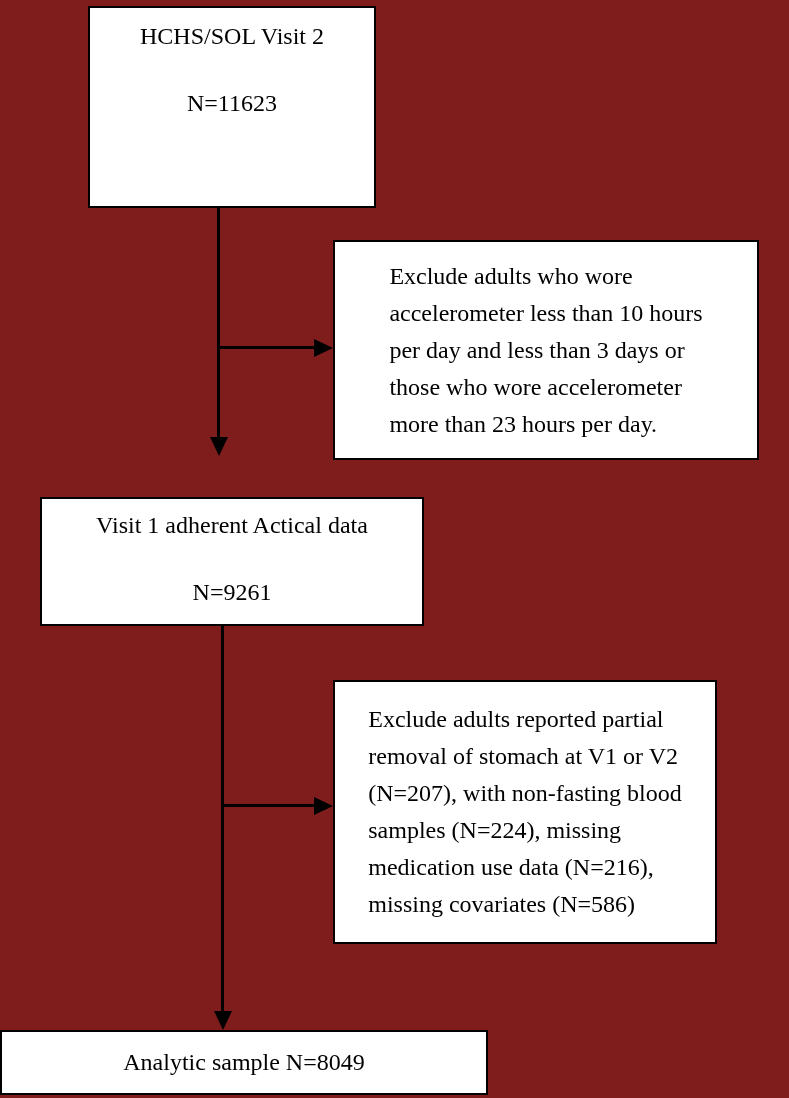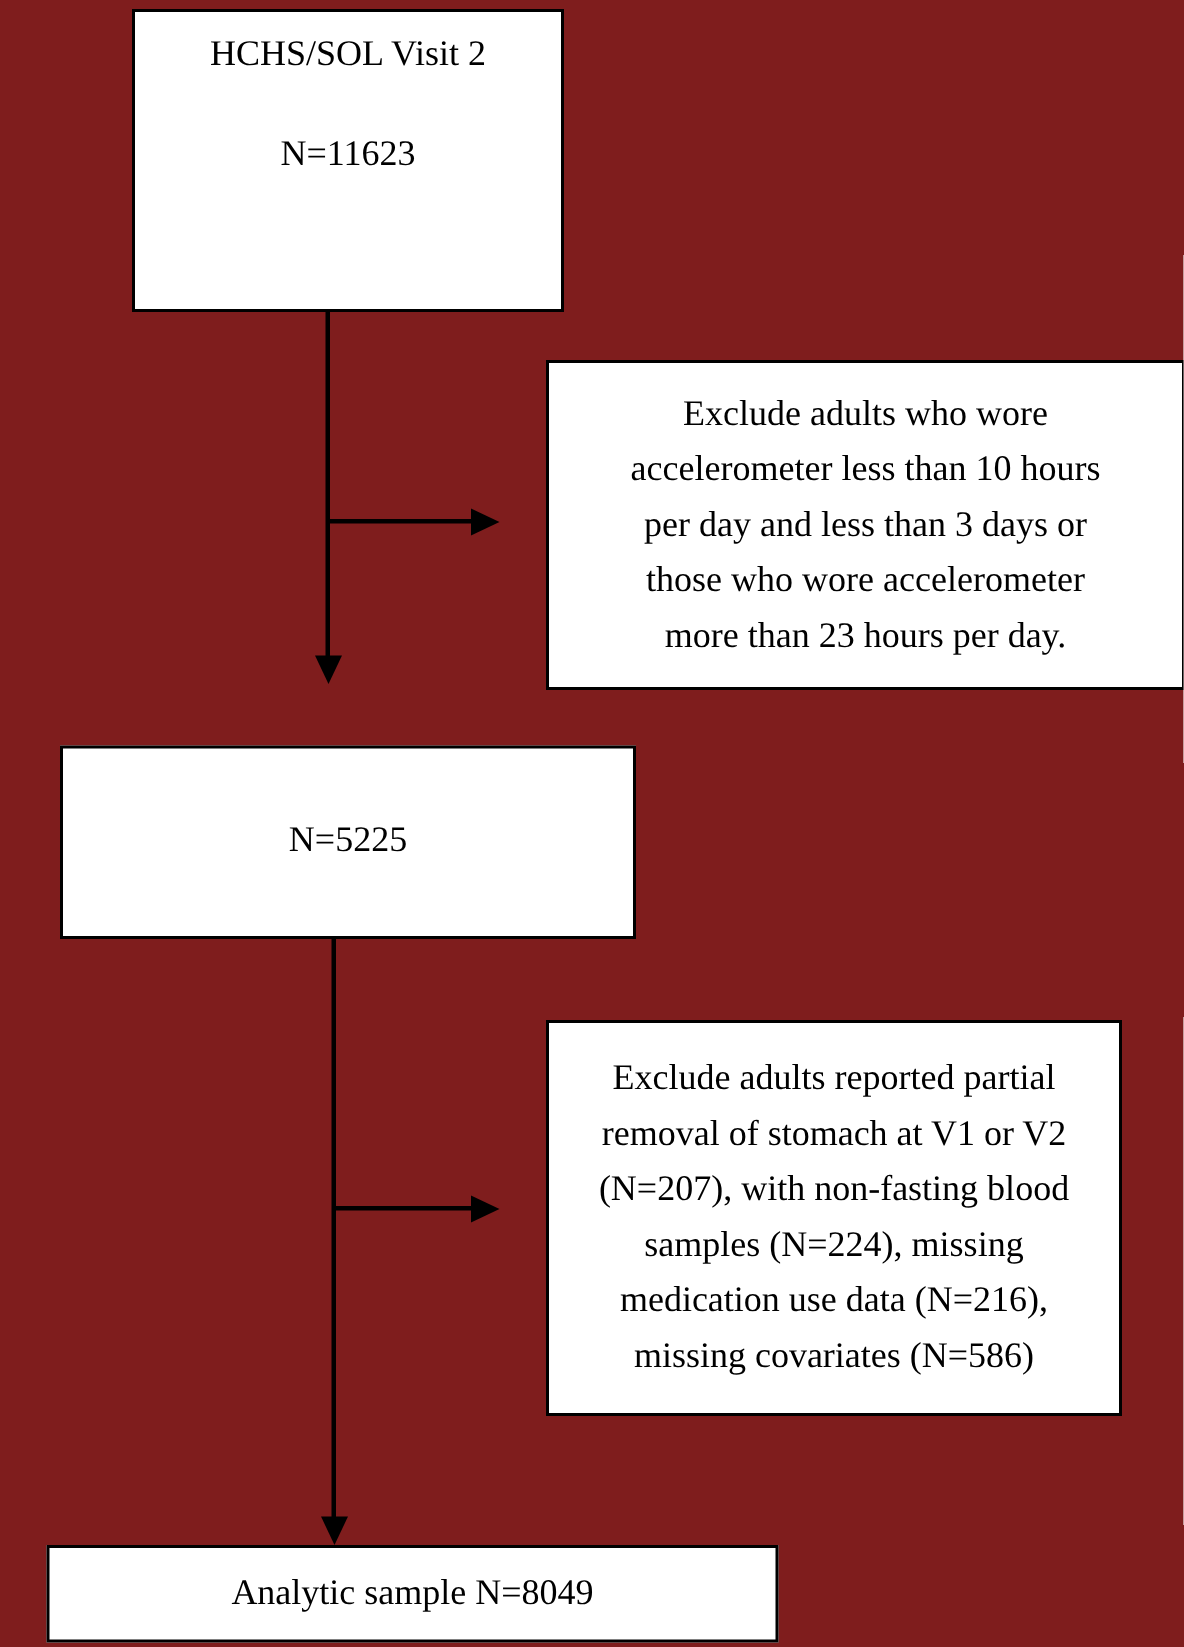--- a/index.html
+++ b/index.html
@@ -30,22 +30,21 @@
   }
   .stack {
     display: flex;
     flex-direction: column;
     align-items: center;
   }
   .center {
     display: flex;
     align-items: center;
     justify-content: center;
-    text-align: center;
-    margin-left: 31px;
+    text-align: left;
   }
   .prelines {
     white-space: pre-line;
     line-height: 37px;
   }
   
   #box-visit2   { left: 88px;  top: 6px;    width: 288px; height: 202px; padding-top: 12px; }
   #box-excl1    { left: 333px; top: 240px;  width: 426px; height: 220px; }
   #box-adherent { left: 40px;  top: 497px;  width: 384px; height: 129px; padding-top: 10px; }
   #box-excl2    { left: 333px; top: 680px;  width: 384px; height: 264px; }
@@ -108,21 +107,22 @@
 
   <div class="box center" id="box-excl1">
     <div class="prelines">Exclude adults who wore
 accelerometer less than 10 hours
 per day and less than 3 days or
 those who wore accelerometer
 more than 23 hours per day.</div>
   </div>
 
   <div class="box stack" id="box-adherent">
-    <div class="box-n">N=5225</div>
+    <div class="box-title">Visit 1 adherent Actical data</div>
+    <div class="box-n">N=9261</div>
   </div>
 
   <div>
     <div class="shaft-v" id="arrow3-shaft"></div>
     <div class="head-down" id="arrow3-head"></div>
   </div>
 
   <div>
     <div class="shaft-h" id="arrow4-shaft"></div>
     <div class="head-right" id="arrow4-head"></div>

